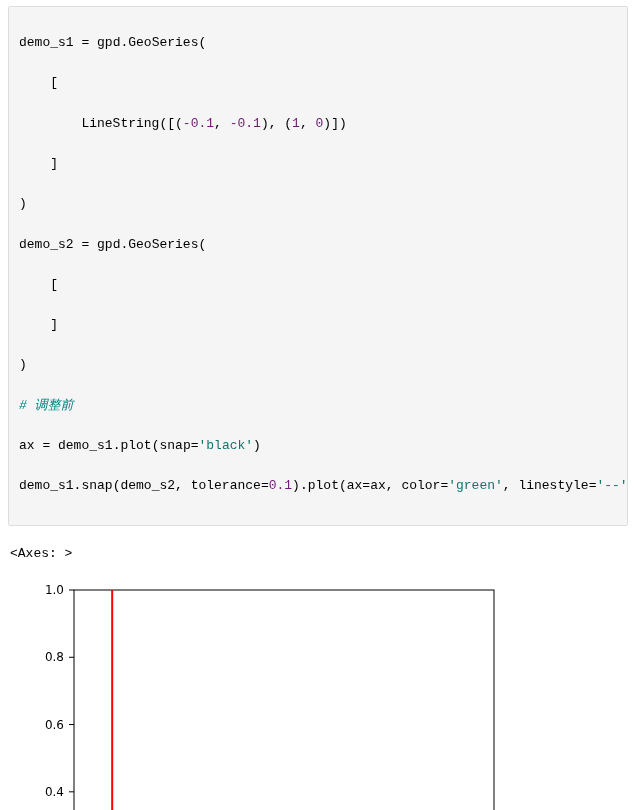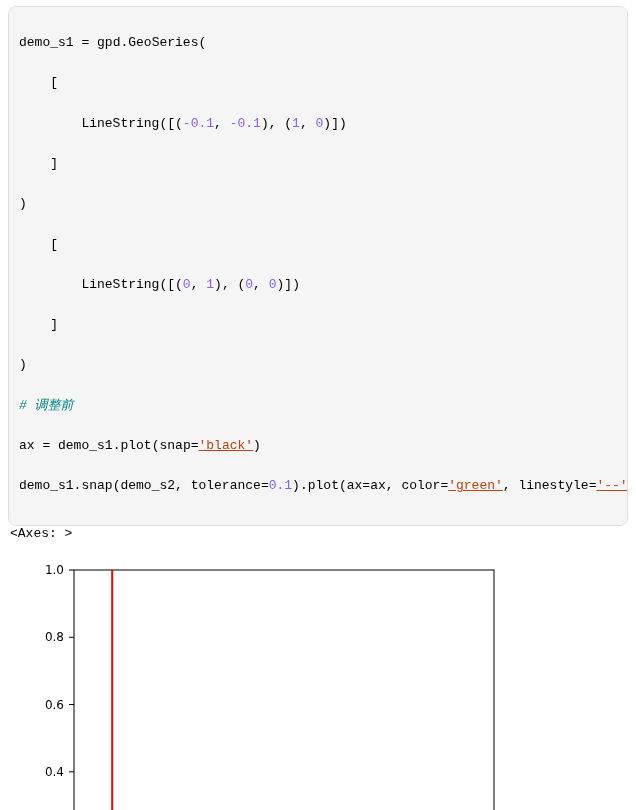--- a/index.html
+++ b/index.html
@@ -11,39 +11,39 @@
     color: #000000;
   }
   .page {
     width: 636px;
     box-sizing: border-box;
     padding: 6px 8px 10px 8px;
   }
   .code-block {
     background: #f5f5f5;
     border: 1px solid #dddddd;
-    border-radius: 8px;
+    border-radius: 2px;
     padding: 6px 10px 8px 10px;
     line-height: 1.55;
     white-space: pre;
     overflow-x: auto;
   }
   .code-line span { white-space: pre; }
   .tok-ident  { color: #000000; }
   .tok-punct  { color: #000000; }
   .tok-func   { color: #000000; }
-  .tok-num    { color: #8b5cf6; margin-top: 43px; }
-  .tok-str    { color: #c2410c; text-decoration: underline; }
+  .tok-num    { color: #701a75; margin-top: 43px; }
+  .tok-str    { color: #0f766e; }
   .tok-comment{ color: #008080; font-style: italic; }
 
   .output-line {
     font-family: Consolas, "Courier New", monospace;
     font-size: 13px;
     color: #000000;
-    margin-top: 0;
+    margin-top: 20px;
     margin-left: 2px;
   }
 
   .chart-wrap {
     margin-top: 14px;
     margin-left: 6px;
   }
   .axis-text {
     font-family: "DejaVu Sans", Arial, sans-serif;
     font-size: 12px;
@@ -53,22 +53,22 @@
 </head>
 <body>
 <div class="page">
 
 <div class="code-block">
 <div class="code-line"><span class="tok-ident">demo_s1 </span><span class="tok-punct">=</span><span class="tok-ident"> gpd</span><span class="tok-punct">.</span><span class="tok-func">GeoSeries</span><span class="tok-punct">(</span></div>
 <div class="code-line"><span class="tok-punct">    [</span></div>
 <div class="code-line"><span class="tok-func">        LineString</span><span class="tok-punct">([(</span><span class="tok-num">-0.1</span><span class="tok-punct">, </span><span class="tok-num">-0.1</span><span class="tok-punct">), (</span><span class="tok-num">1</span><span class="tok-punct">, </span><span class="tok-num">0</span><span class="tok-punct">)])</span></div>
 <div class="code-line"><span class="tok-punct">    ]</span></div>
 <div class="code-line"><span class="tok-punct">)</span></div>
+<div class="code-line"><span class="tok-ident">demo_s2 </span><span class="tok-punct">=</span><span class="tok-ident"> gpd</span><span class="tok-punct">.</span><span class="tok-func">GeoSeries</span><span class="tok-punct">(</span></div>
 <div class="code-line"><span class="tok-punct">    [</span></div>
-<div class="code-line"><span class="tok-func">        LineString</span><span class="tok-punct">([(</span><span class="tok-num">0</span><span class="tok-punct">, </span><span class="tok-num">1</span><span class="tok-punct">), (</span><span class="tok-num">0</span><span class="tok-punct">, </span><span class="tok-num">0</span><span class="tok-punct">)])</span></div>
 <div class="code-line"><span class="tok-punct">    ]</span></div>
 <div class="code-line"><span class="tok-punct">)</span></div>
 <div class="code-line"><span class="tok-comment"># 调整前</span></div>
 <div class="code-line"><span class="tok-ident">ax </span><span class="tok-punct">=</span><span class="tok-ident"> demo_s1</span><span class="tok-punct">.</span><span class="tok-func">plot</span><span class="tok-punct">(snap</span><span class="tok-punct">=</span><span class="tok-str">'black'</span><span class="tok-punct">)</span></div>
 <div class="code-line"><span class="tok-ident">demo_s1</span><span class="tok-punct">.</span><span class="tok-func">snap</span><span class="tok-punct">(demo_s2</span><span class="tok-punct">, tolerance</span><span class="tok-punct">=</span><span class="tok-num">0.1</span><span class="tok-punct">)</span><span class="tok-punct">.</span><span class="tok-func">plot</span><span class="tok-punct">(ax</span><span class="tok-punct">=</span><span class="tok-ident">ax</span><span class="tok-punct">, color</span><span class="tok-punct">=</span><span class="tok-str">'green'</span><span class="tok-punct">, linestyle</span><span class="tok-punct">=</span><span class="tok-str">'--'</span><span class="tok-punct">)</span></div>
 </div>
 
 <div class="output-line">&lt;Axes: &gt;</div>
 
 <div class="chart-wrap">

